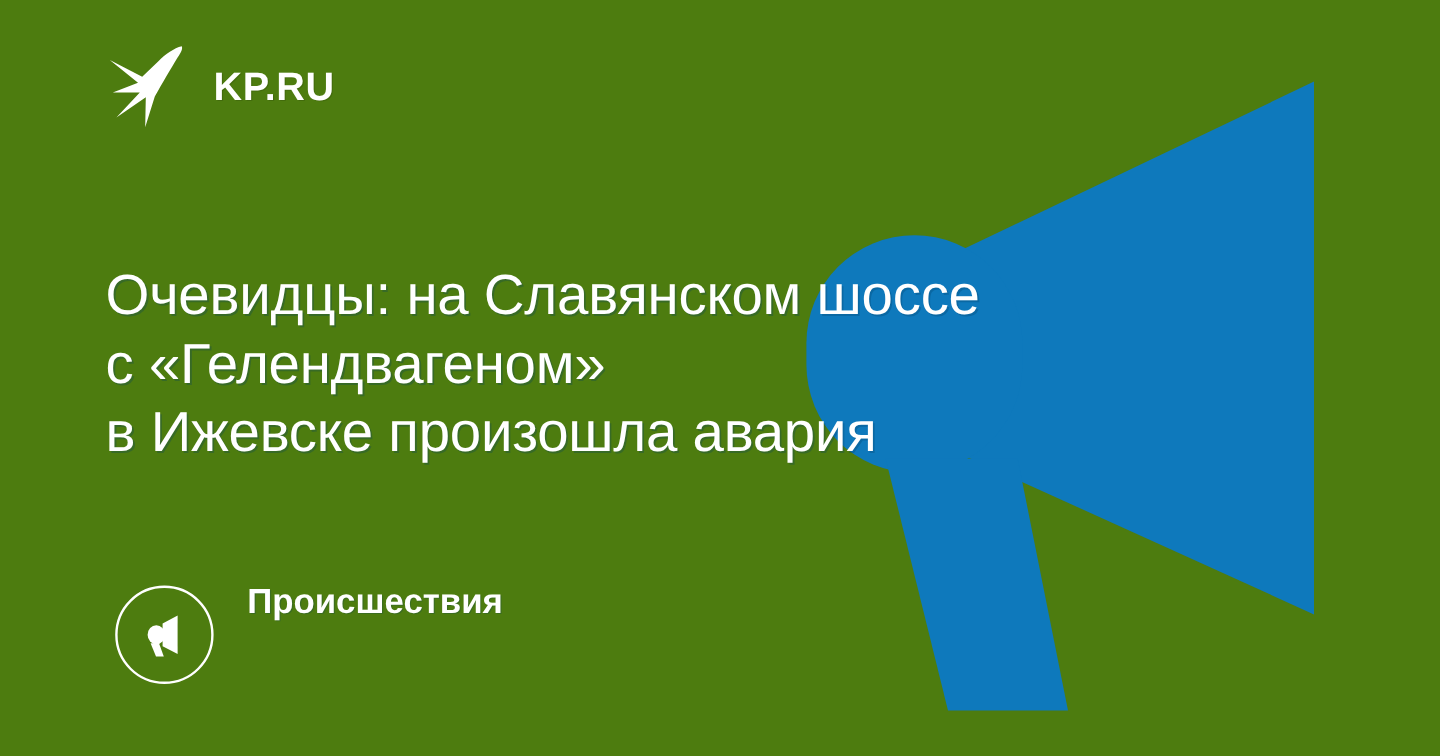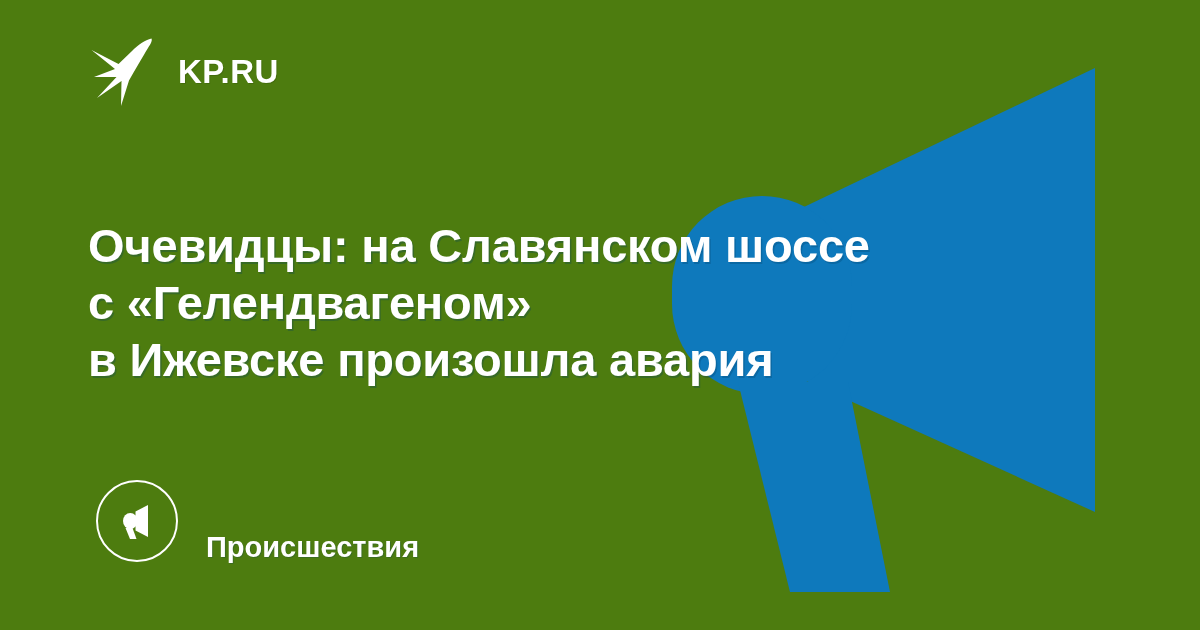--- a/index.html
+++ b/index.html
@@ -61,38 +61,38 @@
 
   
   .headline {
     position: absolute;
     left: 88px;
     top: 186px;
     width: 960px;
     z-index: 3;
     color: #ffffff;
     font-size: 47px;
-    font-weight: bold;
+    font-weight: normal;
     line-height: 57px;
     letter-spacing: -0.2px;
     text-shadow: 1.5px 1.5px 0 rgba(0, 60, 100, 0.28);
   }
   .headline-line {
     display: block;
     white-space: nowrap;
   }
 
   
   .category {
     position: absolute;
     left: 96px;
-    top: 478px;
+    top: 488px;
     height: 84px;
     display: flex;
-    align-items: flex-end;
+    align-items: flex-start;
     z-index: 3;
   }
   .category-badge {
     width: 82px;
     height: 82px;
     border: 2.5px solid #ffffff;
     border-radius: 50%;
     box-sizing: border-box;
     display: flex;
     align-items: center;

